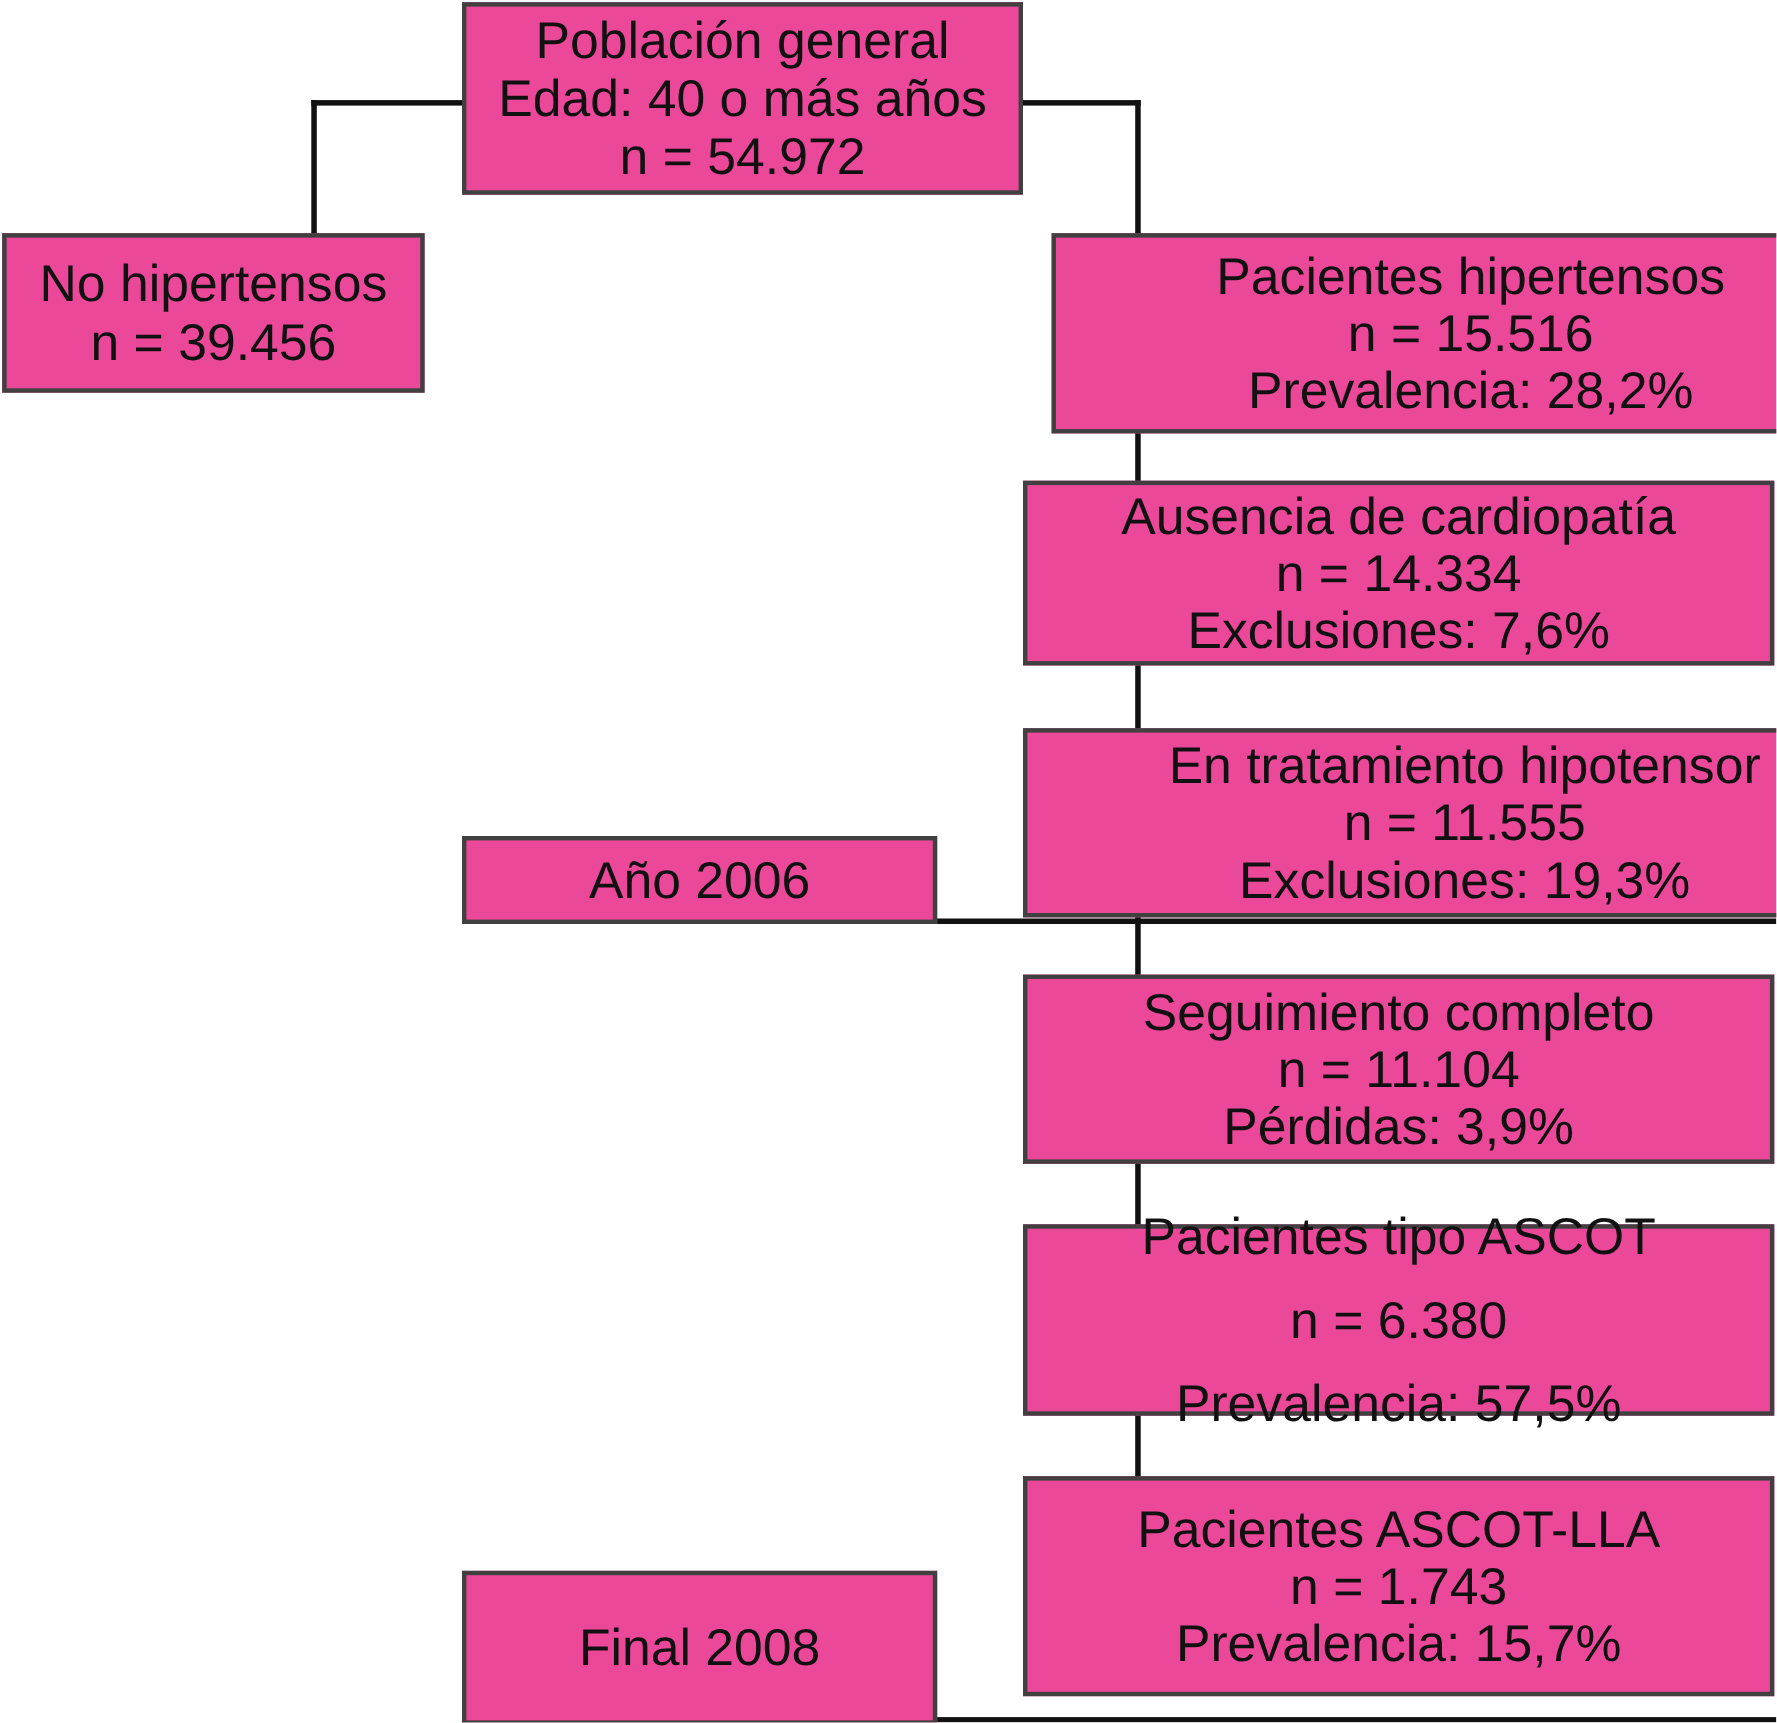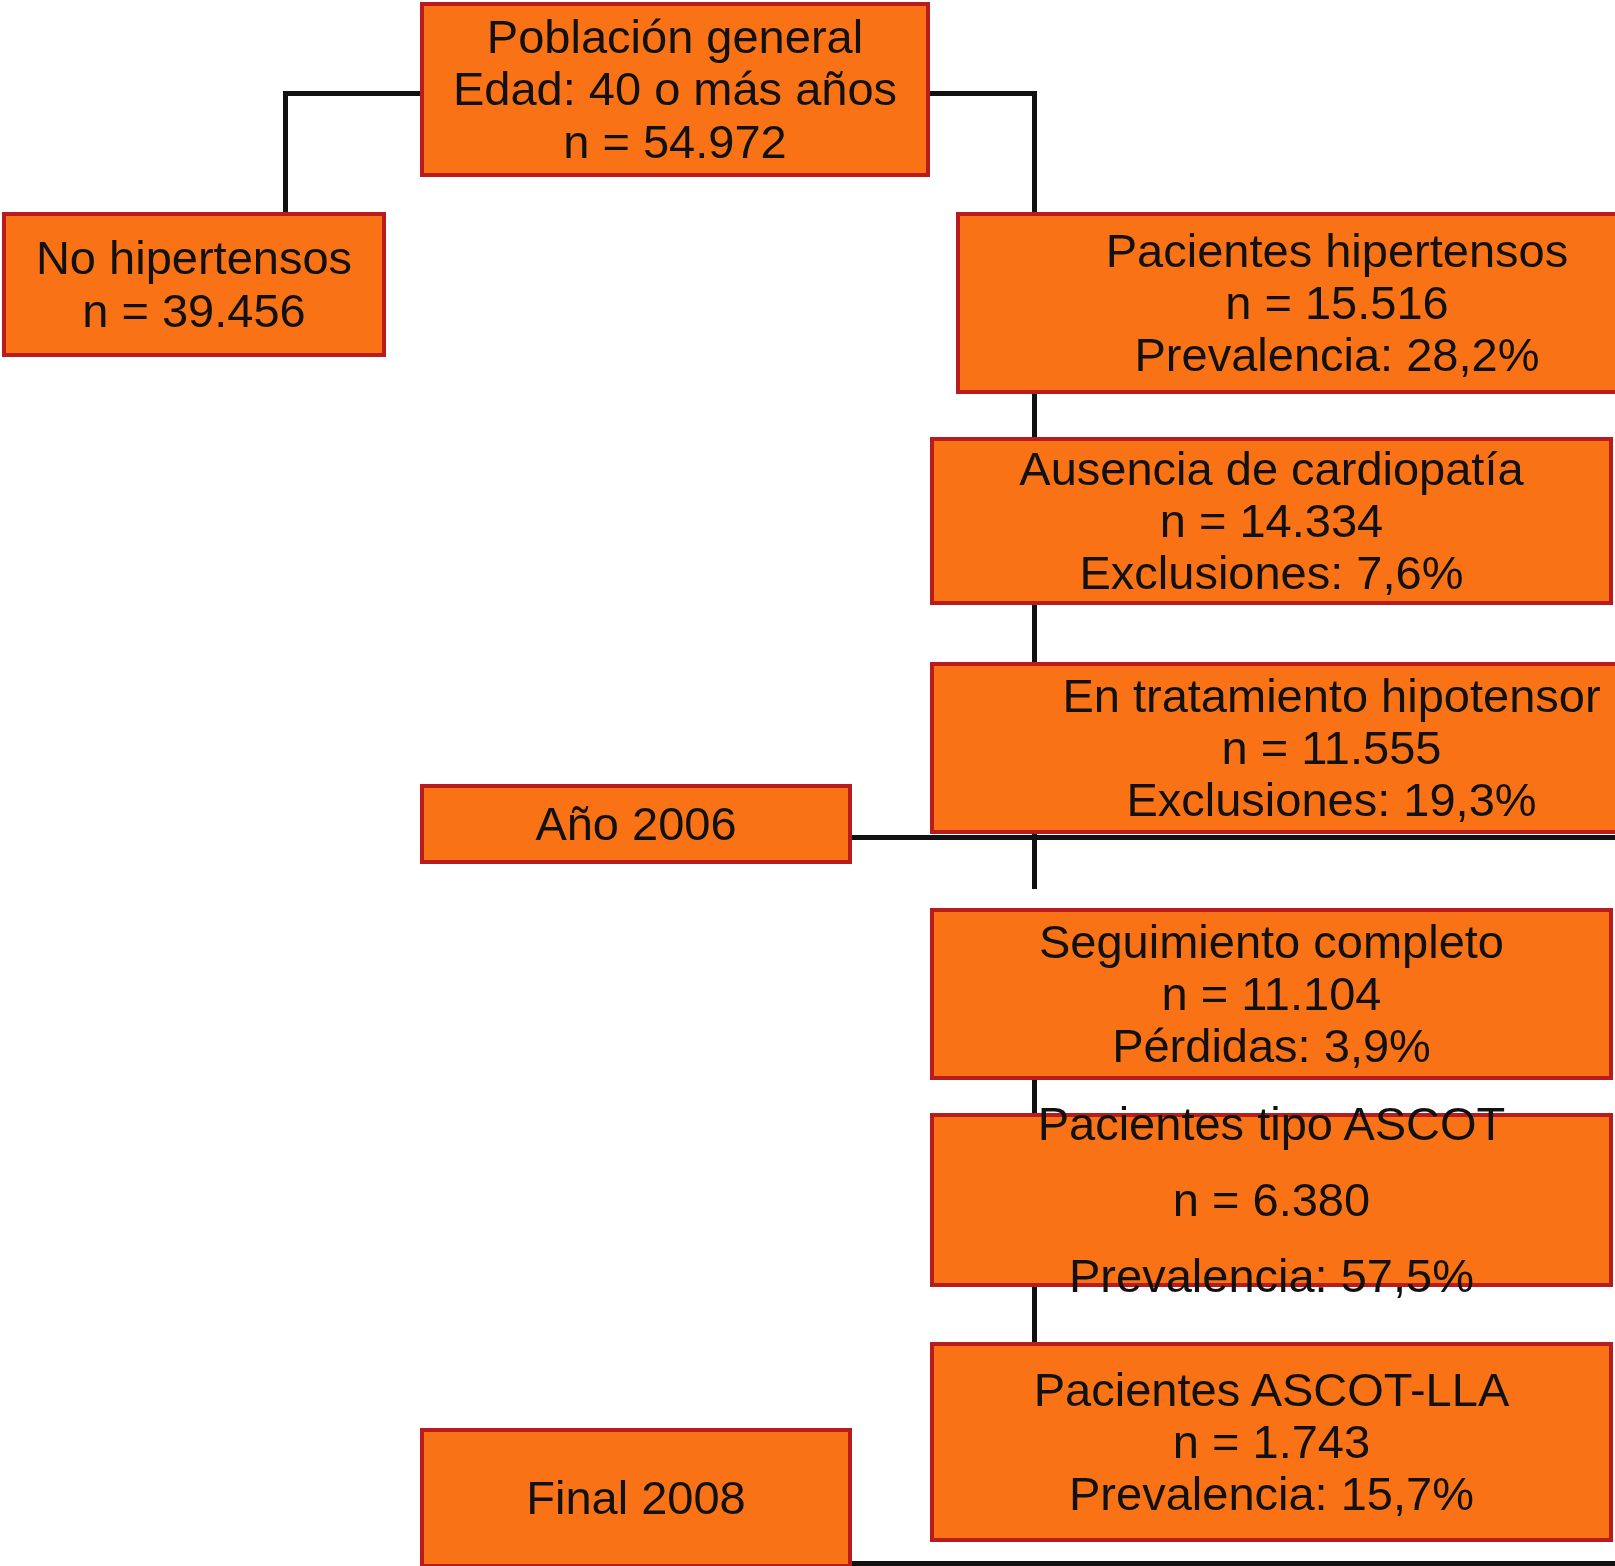--- a/index.html
+++ b/index.html
@@ -13,22 +13,22 @@
     width: 1615px;
     height: 1566px;
     background: #ffffff;
     font-family: "Liberation Sans", sans-serif;
     color: #111111;
     overflow: hidden;
   }
   .node {
     position: absolute;
     box-sizing: border-box;
-    border: 4px solid #b91c1c;
-    background: #f97316;
+    border: 4px solid #404040;
+    background: #ec4899;
     display: flex;
     flex-direction: column;
     align-items: center;
     justify-content: center;
     text-align: center;
     line-height: 1.11;
     font-size: 47px;
     white-space: nowrap;
     z-index: 2;
   }
@@ -47,22 +47,22 @@
     width: 5px;
     background: #111111;
     z-index: 1;
   }
   
   #node-poblacion       { left: 420px;  top: 2px;    width: 510px; height: 175px; }
   #node-no-hipertensos  { left: 2px;    top: 212px;  width: 384px; height: 145px; }
   #node-hipertensos     { left: 956px;  top: 212px;  width: 762px; height: 182px; }
   #node-cardiopatia     { left: 930px;  top: 437px;  width: 683px; height: 168px; }
   #node-tratamiento     { left: 930px;  top: 662px;  width: 803px; height: 172px; }
-  #node-anio2006        { left: 420px;  top: 760px;  width: 432px; height: 80px;  font-size: 47px; margin-top: 24px; }
-  #node-seguimiento     { left: 930px;  top: 886px;  width: 683px; height: 172px; margin-top: 22px; }
+  #node-anio2006        { left: 420px;  top: 760px;  width: 432px; height: 80px;  font-size: 47px; }
+  #node-seguimiento     { left: 930px;  top: 886px;  width: 683px; height: 172px; }
   #node-ascot           { left: 930px;  top: 1113px; width: 683px; height: 174px; gap: 24px; }
   #node-ascot-lla       { left: 930px;  top: 1342px; width: 683px; height: 200px; }
   #node-final2008       { left: 420px;  top: 1428px; width: 432px; height: 140px; font-size: 47px; }
 </style>
 </head>
 <body>
 
 <div id="canvas">
 
   <div class="hline" style="left:283px; top:91px; width:140px;"></div>

